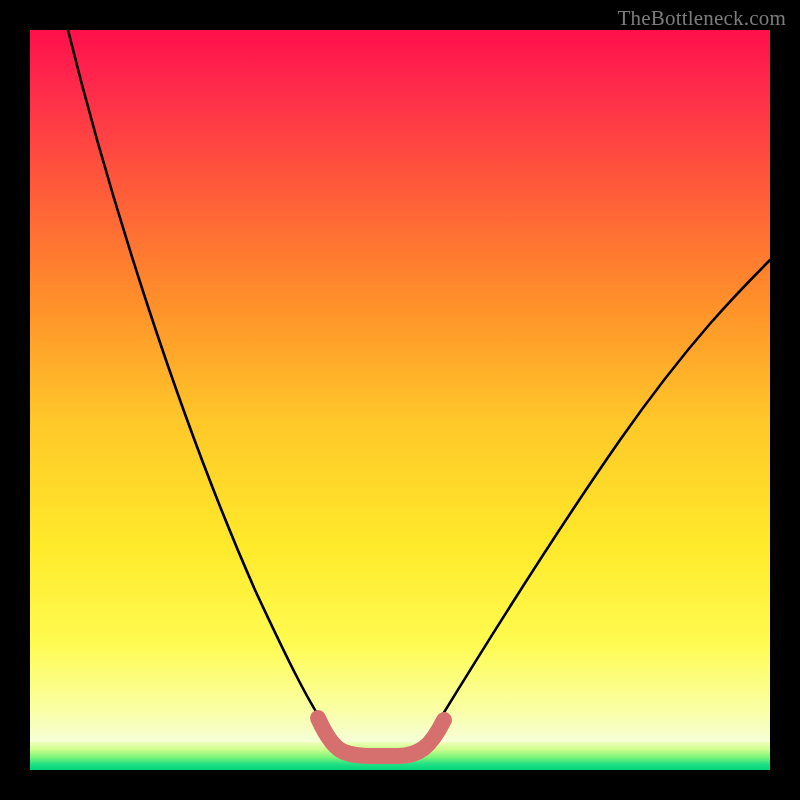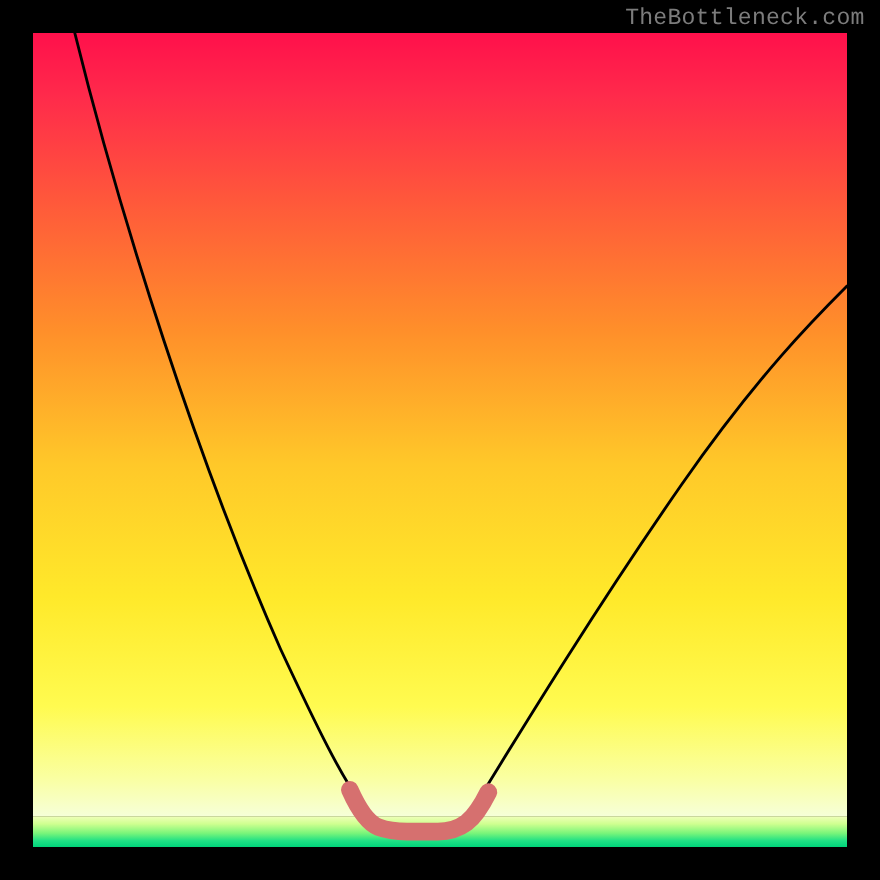--- a/index.html
+++ b/index.html
@@ -17,21 +17,21 @@
     height: 800px;
     background: #000;
   }
   .watermark {
     position: absolute;
     top: 6px;
     right: 14px;
     color: #7c7c7c;
     font-size: 21px;
     font-weight: 500;
-    font-family: Liberation Mono, monospace;
+    font-family: Liberation Serif, serif;
     letter-spacing: 0.2px;
     z-index: 10;
   }
   svg { display: block; }
 </style>
 </head>
 <body>
 
 <div class="stage">
 

